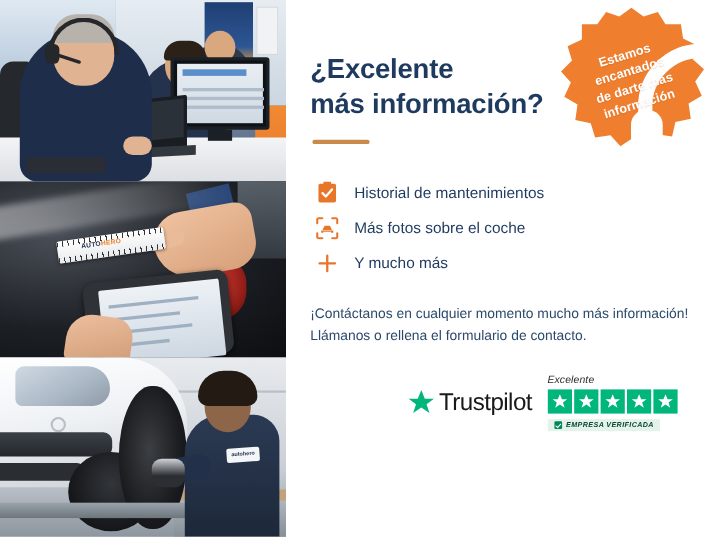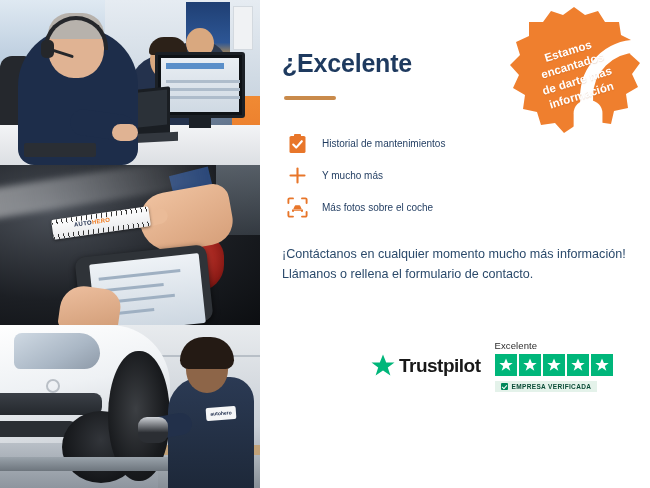--- a/index.html
+++ b/index.html
@@ -197,21 +197,21 @@
     line-height: 1.34; text-align: center; letter-spacing: .1px;
     text-shadow: 0 1px 1px rgba(150,60,0,.18);
   }
 
   
   .features { margin-top: 28px; }
   .feature {
     display: flex; align-items: center;
     height: 32px;
     color: #1e3a5f;
-    font-size: 10px;
+    font-size: 14px;
   }
   .feature .ic {
     width: 30px; flex: 0 0 30px;
     display: flex; align-items: center; justify-content: center;
     margin-right: 10px;
   }
   .feature .lbl { white-space: nowrap; }
 
   
   .contact {
@@ -221,24 +221,24 @@
     line-height: 1.62;
   }
 
   
   .trust {
     position: absolute; left: 110px; top: 340px;
     display: flex; align-items: flex-start;
   }
   .tp-logo { display:flex; align-items:center; margin-top: 13px; }
   .tp-logo-text {
-    font-size: 19px; font-weight: bold; color: #191919;
+    font-size: 22px; font-weight: normal; color: #191919;
     letter-spacing: -0.5px; margin-left: 3px;
   }
-  .tp-right { margin-left: 14px; }
+  .tp-right { margin-left: 14px; font-style: italic; }
   .tp-excelente {
     font-size: 9.5px; color: #2c2c2c; margin-bottom: 3px; letter-spacing: .1px;
   }
   .tp-stars { display: flex; gap: 2px; }
   .tp-star {
     width: 22px; height: 22px; background: #00b67a;
     display: flex; align-items: center; justify-content: center;
   }
   .tp-verified {
     margin-top: 5px;
@@ -344,20 +344,21 @@
         </div>
       <div class="p3-arm3"></div>
       <div class="p3-glove"></div>
     </div>
   </div>
 
   <div class="content">
 
     <h1 class="heading">
       <span>¿Excelente</span><br>
+      <span>más información?</span>
     </h1>
 
     <div class="rule"></div>
 
     <div class="badge">
       <svg viewBox="0 0 144 136">
         <path fill="#ef7f2e" d="
           M72 4 L83 12 L96 8 L103 19 L117 19 L119 32 L131 38 L128 51
           L138 60 L130 71 L136 84 L124 91 L126 105 L112 108 L109 121
           L95 119 L86 129 L74 122 L62 130 L53 120 L39 122 L35 109
@@ -389,44 +390,44 @@
             <path d="M4.2 10.6 L7.2 13.6 L12.8 7.2" fill="none" stroke="#ffffff" stroke-width="2.1" stroke-linecap="round" stroke-linejoin="round"></path>
           </svg>
         </span>
         <span class="lbl">Historial de mantenimientos</span>
       </div>
 
 
 
       <div class="feature">
         <span class="ic">
-          <svg width="19" height="19" viewBox="0 0 19 19">
-            <g stroke="#e8762a" stroke-width="2.1" stroke-linecap="round">
-              <line x1="9.5" y1="2.5" x2="9.5" y2="16.5"></line>
-              <line x1="2.5" y1="9.5" x2="16.5" y2="9.5"></line>
-            </g>
-          </svg>
-        </span>
-        <span class="lbl">Y mucho más</span>
-      </div>
-
-      <div class="feature">
-        <span class="ic">
           <svg width="21" height="21" viewBox="0 0 21 21">
             <g fill="none" stroke="#e8762a" stroke-width="1.9" stroke-linecap="round">
               <path d="M1.4 6 V2.6 a1.2 1.2 0 0 1 1.2 -1.2 H6"></path>
               <path d="M15 1.4 h3.4 a1.2 1.2 0 0 1 1.2 1.2 V6"></path>
               <path d="M19.6 15 v3.4 a1.2 1.2 0 0 1 -1.2 1.2 H15"></path>
               <path d="M6 19.6 H2.6 a1.2 1.2 0 0 1 -1.2 -1.2 V15"></path>
             </g>
             <path d="M5 12.6 h11 v2.1 h-2 v-1 h-7 v1 h-2 z" fill="#e8762a"></path>
             <path d="M6.2 12.2 l1.5 -3.3 a1 1 0 0 1 .9 -.6 h3.8 a1 1 0 0 1 .9 .6 l1.5 3.3 z" fill="#e8762a"></path>
           </svg>
         </span>
         <span class="lbl">Más fotos sobre el coche</span>
+      </div>
+
+      <div class="feature">
+        <span class="ic">
+          <svg width="19" height="19" viewBox="0 0 19 19">
+            <g stroke="#e8762a" stroke-width="2.1" stroke-linecap="round">
+              <line x1="9.5" y1="2.5" x2="9.5" y2="16.5"></line>
+              <line x1="2.5" y1="9.5" x2="16.5" y2="9.5"></line>
+            </g>
+          </svg>
+        </span>
+        <span class="lbl">Y mucho más</span>
       </div>
     </div>
 
     <p class="contact">
       <span>¡Contáctanos en cualquier momento mucho más información!</span><br>
       <span>Llámanos o rellena el formulario de contacto.</span>
     </p>
 
     <div class="trust">
       <div class="tp-logo">

